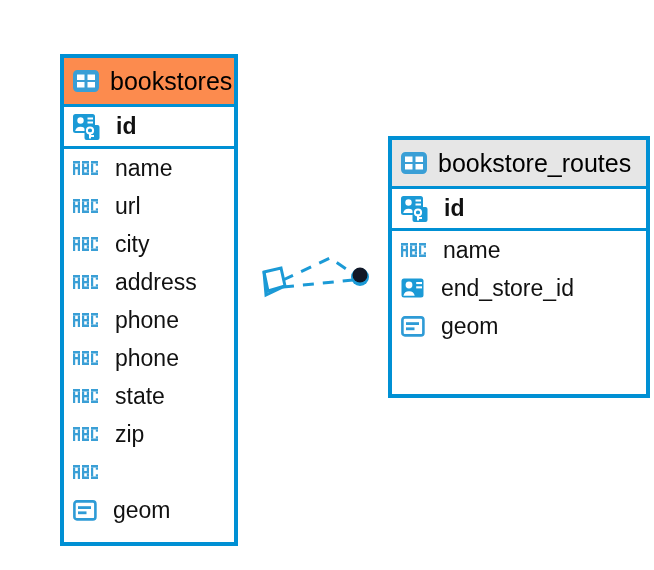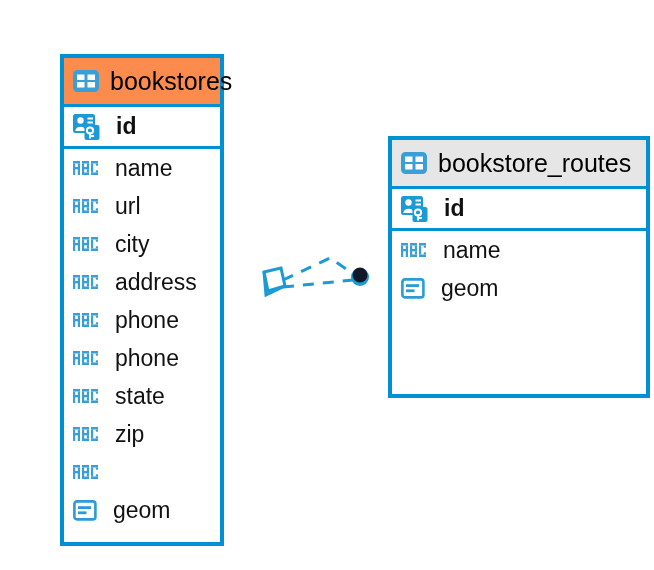--- a/index.html
+++ b/index.html
@@ -101,21 +101,21 @@
       <path d="M 264 272 L 281 268 L 285 286 L 268 291 Z" fill="#ffffff" stroke="#1b9ad6" stroke-width="3" stroke-linejoin="miter"></path>
       <path d="M 264 272 L 266 295 L 285 286" fill="none" stroke="#1b9ad6" stroke-width="3" stroke-linejoin="miter"></path>
     </g>
 
     <g>
       <circle cx="360" cy="277" r="9" fill="#1b9ad6"></circle>
       <circle cx="360" cy="275" r="7.5" fill="#111827"></circle>
     </g>
   </svg>
 
-  <div class="entity" style="left:60px; top:54px; width:164px; height:492px;">
+  <div class="entity" style="left:60px; top:54px; width:178px; height:492px;">
 
     <div class="entity-header selected">
       <svg class="icon" width="26" height="22" viewBox="0 0 26 22">
         <rect x="1.5" y="1.5" width="23" height="19" rx="3" fill="#3a9fd6" stroke="#3a9fd6" stroke-width="3"></rect>
         <rect x="4" y="4.5" width="7.5" height="5.5" fill="#ffffff"></rect>
         <rect x="14.5" y="4.5" width="7.5" height="5.5" fill="#ffffff"></rect>
         <rect x="4" y="12" width="7.5" height="5.5" fill="#ffffff"></rect>
         <rect x="14.5" y="12" width="7.5" height="5.5" fill="#ffffff"></rect>
       </svg>
       <span class="entity-title">bookstores</span>
@@ -397,20 +397,30 @@
             <rect x="18" y="2.5" width="2.2" height="9"></rect>
           <rect x="18" y="11.5" width="7" height="2.5"></rect>
             <rect x="22.8" y="2.5" width="2.2" height="2.2"></rect>
           <rect x="22.8" y="9.3" width="2.2" height="2.2"></rect>
         </g>
       </svg>
       <span class="field-name">name</span>
     </div>
 
 
+    <div class="field-row">
+      <svg class="icon" width="24" height="21" viewBox="0 0 24 21">
+        <rect x="0.5" y="0.5" width="22" height="19" rx="2.5" fill="#1b9ad6"></rect>
+        <circle cx="8" cy="7" r="3.4" fill="#ffffff"></circle>
+        <path d="M 2.4 17.8 a 5.8 5.8 0 0 1 11.3 0 Z" fill="#ffffff"></path>
+        <rect x="15.2" y="4" width="5.8" height="2.1" fill="#ffffff"></rect>
+        <rect x="15.2" y="8.3" width="5.8" height="2.1" fill="#ffffff"></rect>
+      </svg>
+      <span class="field-name">end_store_id</span>
+    </div>
 
     <div class="field-row">
       <svg class="icon" width="24" height="21" viewBox="0 0 24 21">
         <rect x="1.4" y="1.4" width="21" height="18" rx="2.5" fill="#ffffff" stroke="#2e9bd6" stroke-width="2.6"></rect>
         <rect x="5" y="6.2" width="13" height="2.8" fill="#2e9bd6"></rect>
         <rect x="5" y="11.4" width="8.5" height="2.8" fill="#2e9bd6"></rect>
       </svg>
       <span class="field-name">geom</span>
     </div>
   </div>

